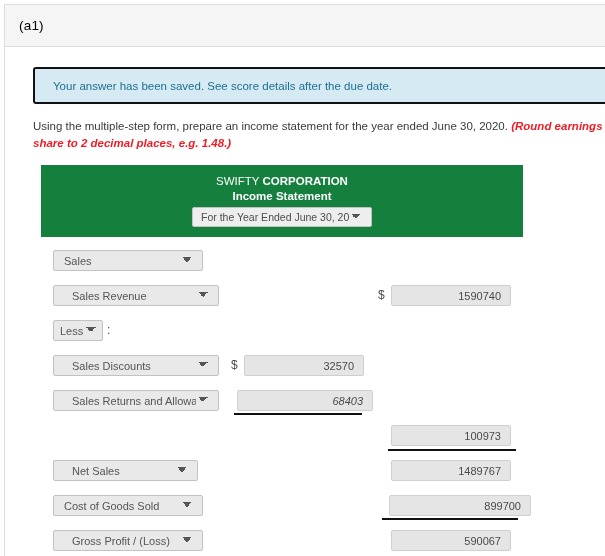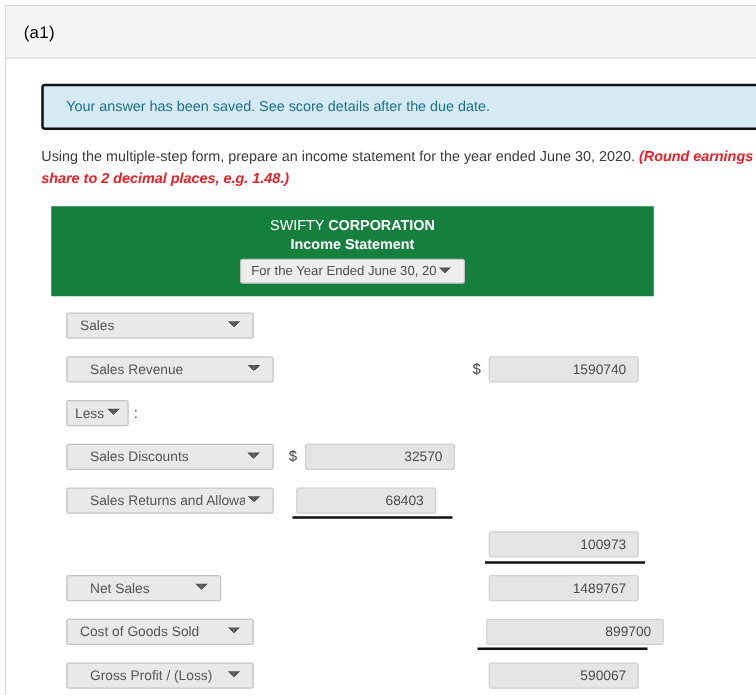--- a/index.html
+++ b/index.html
@@ -244,35 +244,35 @@
         </div>
       </div>
 
       <div class="row">
         <div class="cell" style="left:12px;">
           <select class="sel" style="width:166px; padding-left:18px;">
             <option>Sales Returns and Allowances</option>
           </select>
         </div>
         <div class="cell" style="left:196px;">
-          <input class="num" style="width: 112px;" type="text" value="68403">
+          <input class="num" style="width: 136px; font-style: italic;" type="text" value="68403">
         </div>
         <div class="rule" style="left:193px; top:23px; width:128px;"></div>
       </div>
 
       <div class="row">
         <div class="cell" style="left:350px;">
           <input class="num" style="width: 120px;" type="text" value="100973">
         </div>
         <div class="rule" style="left:347px; top:24px; width:128px;"></div>
       </div>
 
       <div class="row">
         <div class="cell" style="left:12px;">
-          <select class="sel" style="width:124px; padding-left:18px;">
+          <select class="sel" style="width:145px; padding-left:18px;">
             <option>Net Sales</option>
           </select>
         </div>
         <div class="cell" style="left:350px;">
           <input class="num" style="width: 120px;" type="text" value="1489767">
         </div>
       </div>
 
       <div class="row">
         <div class="cell" style="left:12px;">

